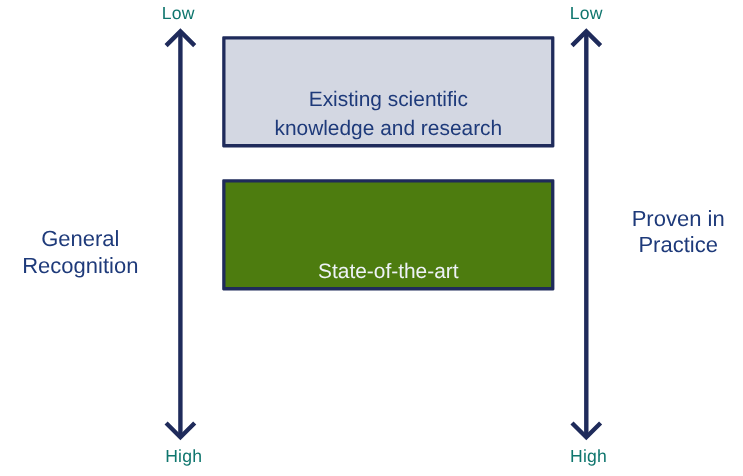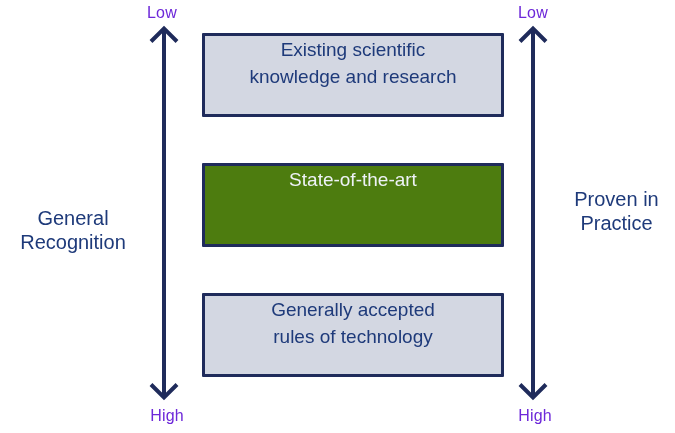--- a/index.html
+++ b/index.html
@@ -14,21 +14,21 @@
     height: 433px;
     background: #ffffff;
     overflow: hidden;
   }
   .scale-label {
     position: absolute;
     width: 60px;
     text-align: center;
     font-size: 16px;
     line-height: 18px;
-    color: #6d28d9;
+    color: #0f766e;
     letter-spacing: 0.2px;
   }
   .low-left   { left: 132px; top: 4px; }
   .low-right  { left: 503px; top: 4px; }
   .high-left  { left: 137px; top: 407px; }
   .high-right { left: 505px; top: 407px; }
 
   .arrow-svg {
     position: absolute;
     top: 25px;
@@ -46,26 +46,26 @@
     color: #1e3a7a;
     white-space: pre-line;
   }
   .axis-title-left  { left: 0px;   top: 187px; width: 146px; margin-top: 19px; }
   .axis-title-right { left: 545px; top: 187px; width: 143px; }
 
   .box {
     position: absolute;
     left: 202px;
     width: 302px;
-    height: 84px;
+    height: 101px;
     box-sizing: border-box;
     border: 3px solid #1f2b5b;
     border-radius: 1px;
     display: flex;
-    align-items: flex-start;
+    align-items: flex-end;
     justify-content: center;
     text-align: center;
     font-size: 19px;
     line-height: 27px;
     white-space: pre-line;
   }
   .box-light {
     background: #d3d7e2;
     color: #1e3a7a;
   }
@@ -110,18 +110,14 @@
 
   <div class="box box-light box-top">
     <span>Existing scientific
 knowledge and research</span>
   </div>
 
   <div class="box box-teal box-middle">
     <span>State-of-the-art</span>
   </div>
 
-  <div class="box box-light box-bottom">
-    <span>Generally accepted
-rules of technology</span>
-  </div>
 
 </div>
 
 </body></html>

